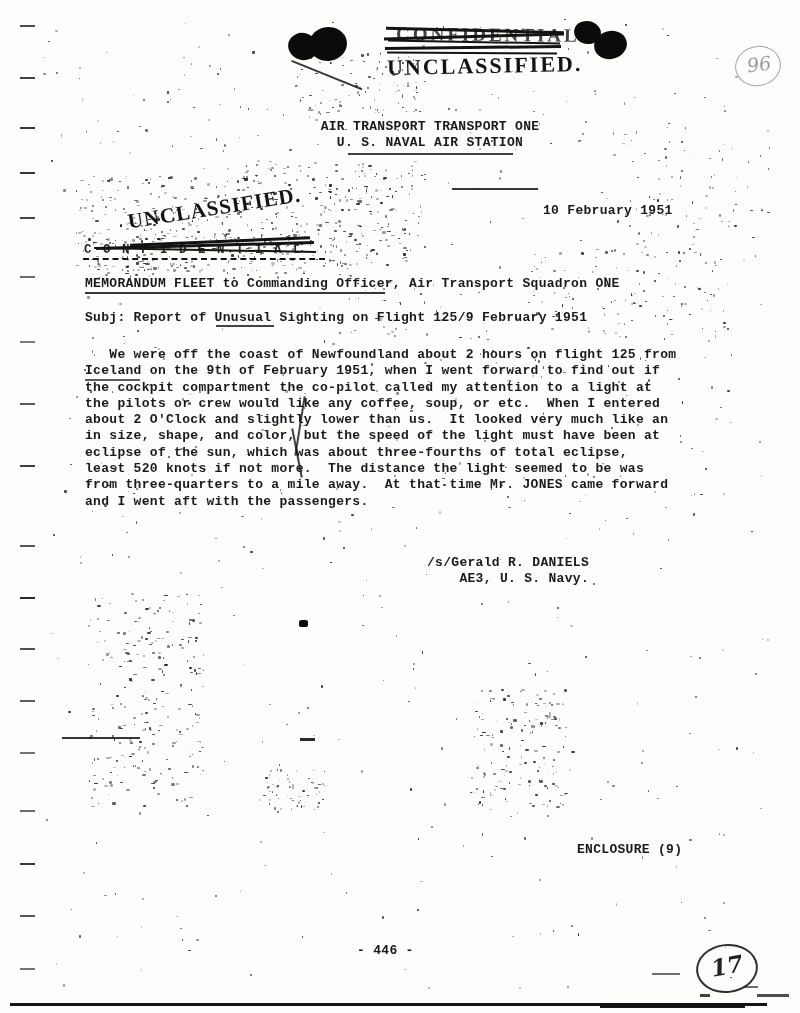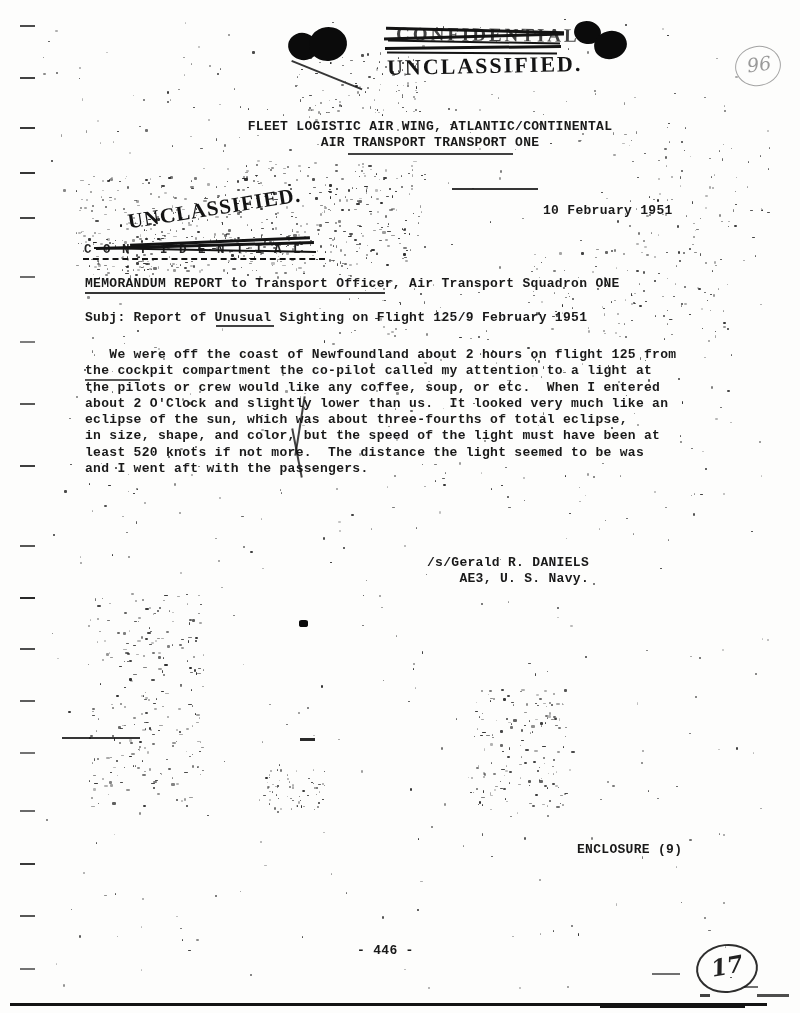--- a/index.html
+++ b/index.html
@@ -2004,52 +2004,54 @@
   </div>
 
   <div class="abs stamp" style="left:387px;top:53px;font-size:22px;letter-spacing:2px;transform:rotate(-1.2deg);">UNCLASSIFIED.</div>
 
   <div>
     <div class="circ" style="left:735px;top:46px;width:44px;height:38px;border:1.5px solid #a3a3a3;transform:rotate(-12deg);"></div>
     <div class="abs hand" style="left:747px;top:53px;font-size:19px;color:#999;transform:rotate(-8deg);">96</div>
   </div>
 
   <div class="abs" style="left:180px;top:119px;width:500px;text-align:center;">
-    <div class="type" style="white-space:normal;">FLEET LOGISTIC AIR WING, ATLANTIC/CONTINENTAL</div>
     <div class="type" style="white-space:normal;">AIR TRANSPORT TRANSPORT ONE</div>
+    <div class="type" style="white-space:normal;">U. S. NAVAL AIR STATION</div>
   </div>
   <div class="line" style="left:348px;top:153px;width:165px;height:2px;opacity:.8;"></div>
   <div class="line" style="left:452px;top:188px;width:86px;height:2px;opacity:.85;"></div>
 
   <div class="abs stamp" style="left:127px;top:196px;font-size:21px;letter-spacing:1px;transform:rotate(-9deg);">UNCLASSIFIED.</div>
 
   <div class="abs type" style="left:543px;top:203px;">10 February 1951</div>
 
   <div>
     <div class="abs type" style="left:84px;top:242px;font-size:12.5px;letter-spacing:2px;opacity:.95;">C O N F I D E N T I A L</div>
     <div class="line" style="left:96px;top:244px;width:218px;height:3px;transform:rotate(-1.6deg);"></div>
     <div class="line" style="left:94px;top:249px;width:222px;height:2px;transform:rotate(1deg);"></div>
     <div class="line" style="left:130px;top:240px;width:180px;height:3px;transform:rotate(-2.4deg);"></div>
     <div class="abs" style="left:83px;top:258px;width:242px;height:0;border-bottom:2.5px dashed #141414;"></div>
   </div>
 
-  <div class="abs type" style="left:85px;top:276px;">MEMORANDUM REPORT to Transport Officer, Air Transport Squadron ONE</div>
+  <div class="abs type" style="left:85px;top:276px;">MEMORANDUM FLEET to Commanding Officer, Air Transport Squadron ONE</div>
   <div class="line" style="left:85px;top:292px;width:300px;height:1.6px;opacity:.85;"></div>
 
   <div class="abs type" style="left:85px;top:310px;">Subj: Report of Unusual Sighting on Flight 125/9 February 1951</div>
   <div class="line" style="left:216px;top:325px;width:58px;height:1.6px;opacity:.8;"></div>
 
   <div class="abs" style="left:85px;top:347px;width:665px;">
     <div class="type">   We were off the coast of Newfoundland about 2 hours on flight 125 from</div>
+    <div class="type">Iceland on the 9th of February 1951, when I went forward to find out if</div>
     <div class="type">the cockpit compartment the co-pilot called my attention to a light at</div>
     <div class="type">the pilots or crew would like any coffee, soup, or etc.  When I entered</div>
     <div class="type">about 2 O'Clock and slightly lower than us.  It looked very much like an</div>
+    <div class="type">in size, shape, and color, but the speed of the light must have been at</div>
     <div class="type">eclipse of the sun, which was about three-fourths of total eclipse,</div>
-    <div class="type">in size, shape, and color, but the speed of the light must have been at</div>
     <div class="type">least 520 knots if not more.  The distance the light seemed to be was</div>
+    <div class="type">from three-quarters to a mile away.  At that time Mr. JONES came forward</div>
     <div class="type">and I went aft with the passengers.</div>
   </div>
 
   <div class="line" style="left:299px;top:396px;width:2px;height:60px;transform:rotate(9deg);opacity:.8;"></div>
   <div class="line" style="left:296px;top:428px;width:2px;height:50px;transform:rotate(-11deg);opacity:.8;"></div>
   <div class="line" style="left:85px;top:379px;width:55px;height:1.6px;opacity:.7;"></div>
 
   <div class="abs" style="left:427px;top:555px;">
     <div class="type">/s/Gerald R. DANIELS</div>
     <div class="type">    AE3, U. S. Navy.</div>

